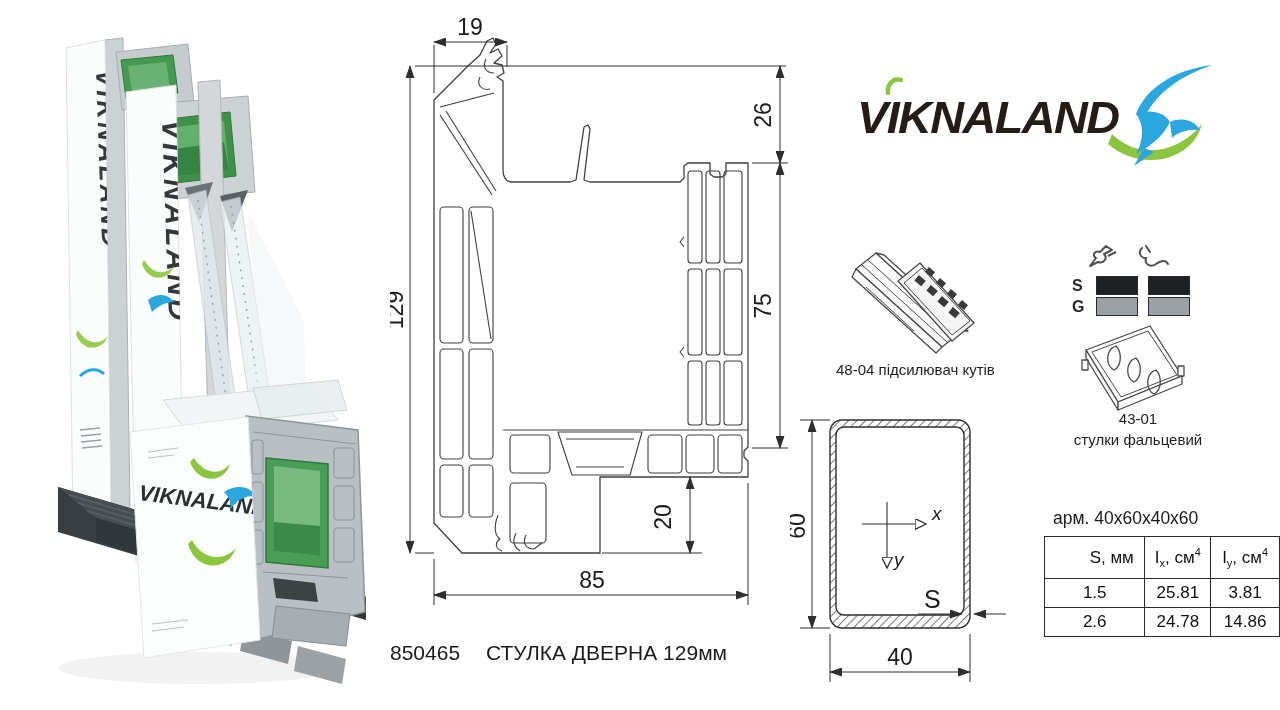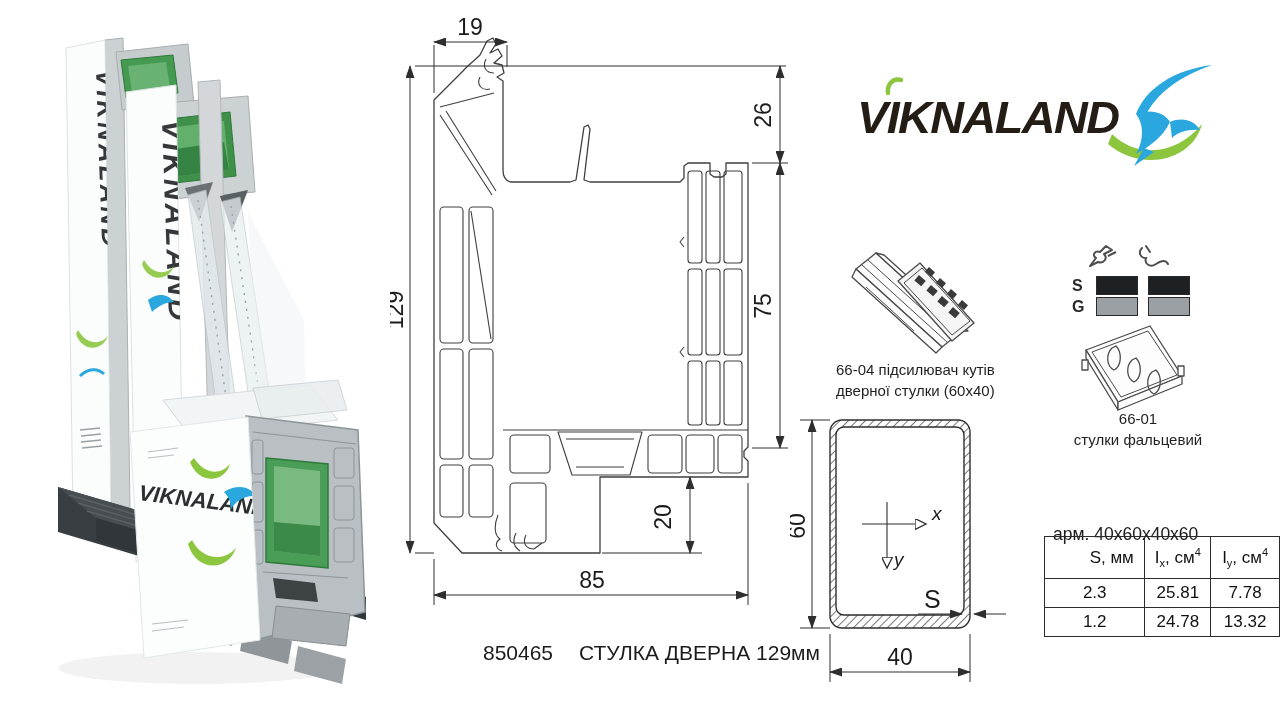--- a/index.html
+++ b/index.html
@@ -6,28 +6,28 @@
   #stage{position:relative;width:1280px;height:710px;background:#fff;overflow:hidden;
          font-family:"Liberation Sans", sans-serif;color:#222;}
   .abs{position:absolute;}
   svg text{font-family:"Liberation Sans", sans-serif;}
   
   #logo-text{font-size:45px;font-weight:bold;font-style:italic;letter-spacing:-1.5px;
              color:#241d16;transform:scaleX(1.04);transform-origin:left;white-space:nowrap;}
   
   .cap{font-size:15px;line-height:21px;color:#1f1f1f;}
   .cap-center{text-align:center;}
-  #drawing-label{font-size:21px;color:#1b1b1b;text-align:right;white-space:nowrap;}
+  #drawing-label{font-size:21px;color:#1b1b1b;text-align:left;white-space:nowrap;}
   #drawing-label .code{margin-right:26px;}
   
   .legend-row{position:absolute;display:flex;align-items:center;gap:10px;}
   .legend-label{font-size:16px;font-weight:bold;color:#2a2a2a;width:14px;}
   .sw{width:40px;height:17px;border:1px solid #2a2a2a;}
   
-  #reinf-title{font-size:17.5px;color:#1b1b1b;margin-top:16px;}
+  #reinf-title{font-size:17.5px;color:#1b1b1b;}
   table.reinf{border-collapse:collapse;}
   table.reinf th, table.reinf td{border:1.6px solid #2b2b2b;font-weight:normal;
       font-size:17px;color:#111;text-align:center;padding:0 4px;}
   table.reinf th{height:41px;}
   table.reinf td{height:28px;}
   table.reinf sub{font-size:11px;}
   table.reinf sup{font-size:11px;}
 </style>
 </head>
 <body>
@@ -282,22 +282,21 @@
       <rect x="88" y="52" width="9" height="7" transform="rotate(41 92 55)"></rect>
       <rect x="99" y="63" width="9" height="7" transform="rotate(41 103 66)"></rect>
       <rect x="110" y="74" width="9" height="7" transform="rotate(41 114 77)"></rect>
       <rect x="86" y="34" width="8" height="6" transform="rotate(41 90 37)"></rect>
       <rect x="97" y="45" width="8" height="6" transform="rotate(41 101 48)"></rect>
       <rect x="108" y="56" width="8" height="6" transform="rotate(41 112 59)"></rect>
       <rect x="119" y="67" width="8" height="6" transform="rotate(41 123 70)"></rect>
     </g>
   </svg>
   <div class="abs cap" style="left:836px;top:359px;width:190px;">
-    <div>66-04 підсилювач кутів</div>
-    <div>дверної стулки (60х40)</div>
+    <div>48-04 підсилювач кутів</div>
   </div>
 
   <svg class="abs" style="left:1086px;top:242px;" width="36" height="28" viewBox="0 0 36 28">
     <path d="M4,24 L10,16 C6,14 8,8 14,10 L20,4 L26,8 L18,12 C22,16 18,22 12,20 Z M22,14 L30,10" fill="none" stroke="#4f4f4f" stroke-width="2" stroke-linejoin="round"></path>
   </svg>
   <svg class="abs" style="left:1136px;top:242px;" width="36" height="28" viewBox="0 0 36 28">
     <path d="M6,6 C2,10 4,16 10,16 C8,22 14,26 20,22 C26,18 30,18 32,22 M10,4 L14,10" fill="none" stroke="#4f4f4f" stroke-width="2" stroke-linecap="round"></path>
   </svg>
   <div class="legend-row" style="left:1072px;top:276px;">
     <span class="legend-label">S</span>
@@ -317,21 +316,21 @@
       <polygon points="40,80 104,54 104,62 40,88"></polygon>
       <polygon points="14,30 70,9 99,53 43,75" fill="none" stroke-width="1"></polygon>
       <path d="M34,26 C28,32 28,44 36,48 C44,44 44,30 38,24 Z" fill="none"></path>
       <path d="M54,38 C48,44 48,56 56,60 C64,56 64,42 58,36 Z" fill="none"></path>
       <path d="M74,50 C68,56 68,68 76,72 C84,68 84,54 78,48 Z" fill="none"></path>
       <rect x="4" y="38" width="6" height="10" fill="#fdfdfd"></rect>
       <rect x="100" y="44" width="6" height="10" fill="#fdfdfd"></rect>
     </g>
   </svg>
   <div class="abs cap cap-center" style="left:1058px;top:408px;width:160px;">
-    <div>66-01</div>
+    <div>43-01</div>
     <div>стулки фальцевий</div>
   </div>
 
   <svg class="abs" style="left:790px;top:402px;" width="232" height="292" viewBox="0 0 232 292">
     <defs>
       <pattern id="hatch" width="6" height="6" patternUnits="userSpaceOnUse" patternTransform="rotate(45)">
         <line x1="0" y1="0" x2="0" y2="6" stroke="#555" stroke-width="1.6"></line>
       </pattern>
       <marker id="arr2" markerWidth="13" markerHeight="9" refX="12" refY="4.5" orient="auto-start-reverse">
         <path d="M0,0 L13,4.5 L0,9 Z" fill="#2e2e2e"></path>
@@ -372,25 +371,25 @@
 
   <div id="reinf-title" class="abs" style="left:1053px;top:508px;">арм. 40х60х40х60</div>
   <table class="reinf abs" style="left:1044px;top:536px;">
     <tbody>
         <tr>
       <th style="width:58px;padding-left:38px;"><span>S, мм</span><sub></sub><span></span><sup></sup></th>
       <th style="width:57px;"><span>I</span><sub>x</sub><span>, см</span><sup>4</sup></th>
       <th style="width:60px;"><span>I</span><sub>y</sub><span>, см</span><sup>4</sup></th>
     </tr>
     <tr>
-      <td>2.3</td>
+      <td>1.5</td>
       <td>25.81</td>
-      <td>7.78</td>
+      <td>3.81</td>
     </tr>
     <tr>
-      <td>1.2</td>
+      <td>2.6</td>
       <td>24.78</td>
-      <td>13.32</td>
+      <td>14.86</td>
     </tr>
   </tbody>
     </table>
 
 </div>
 
 </body></html>

